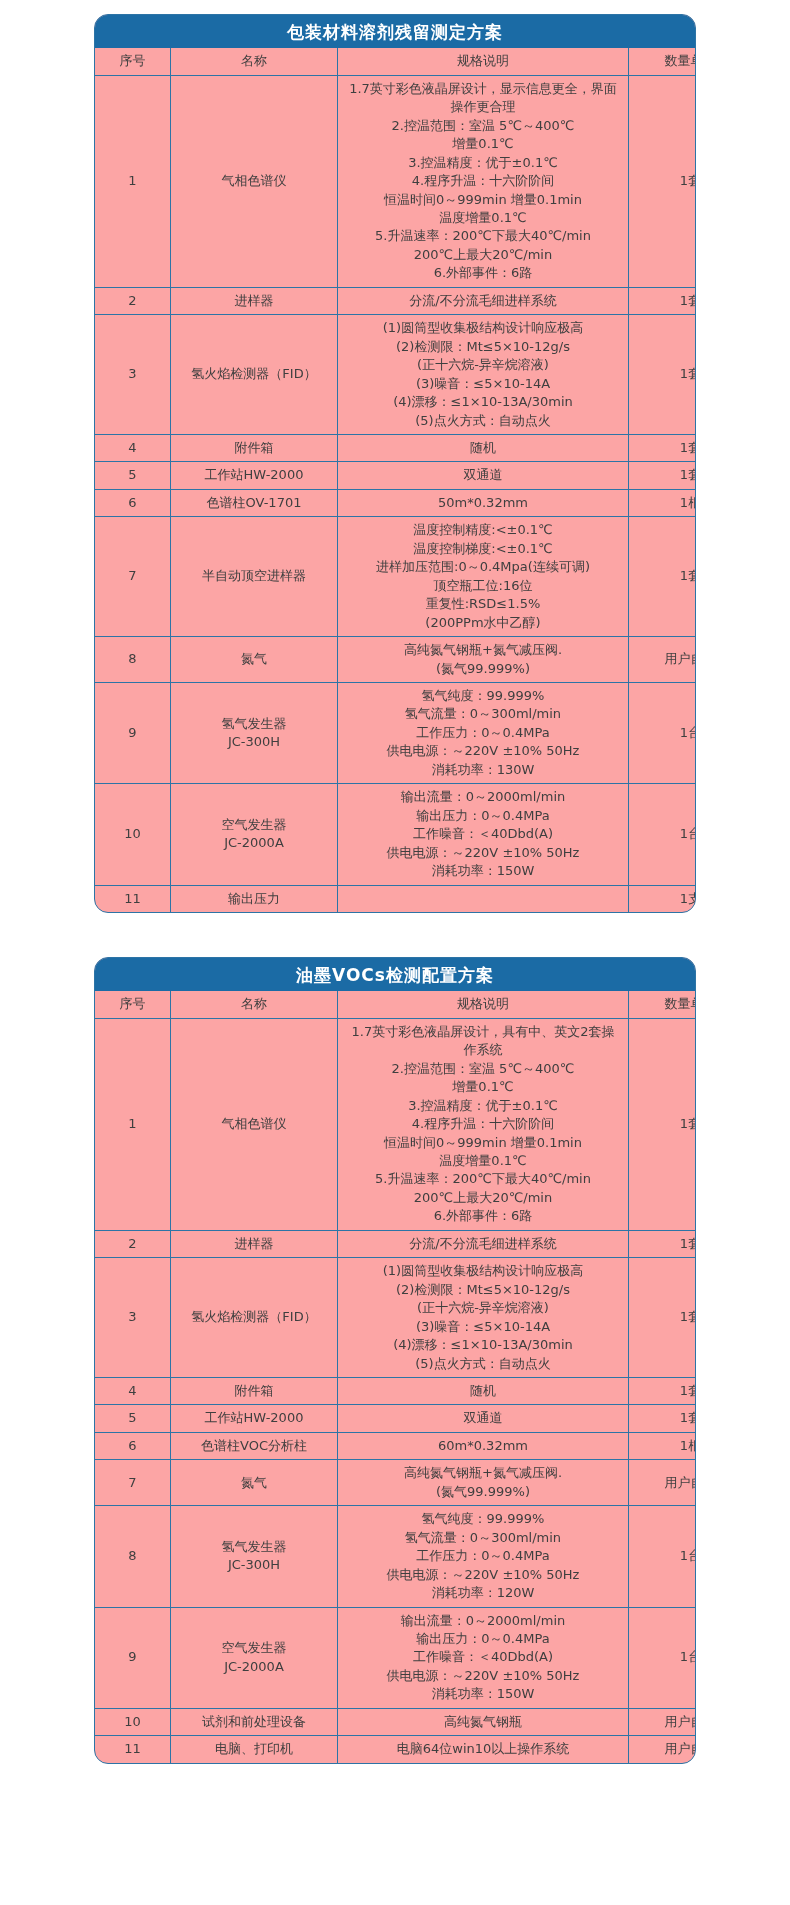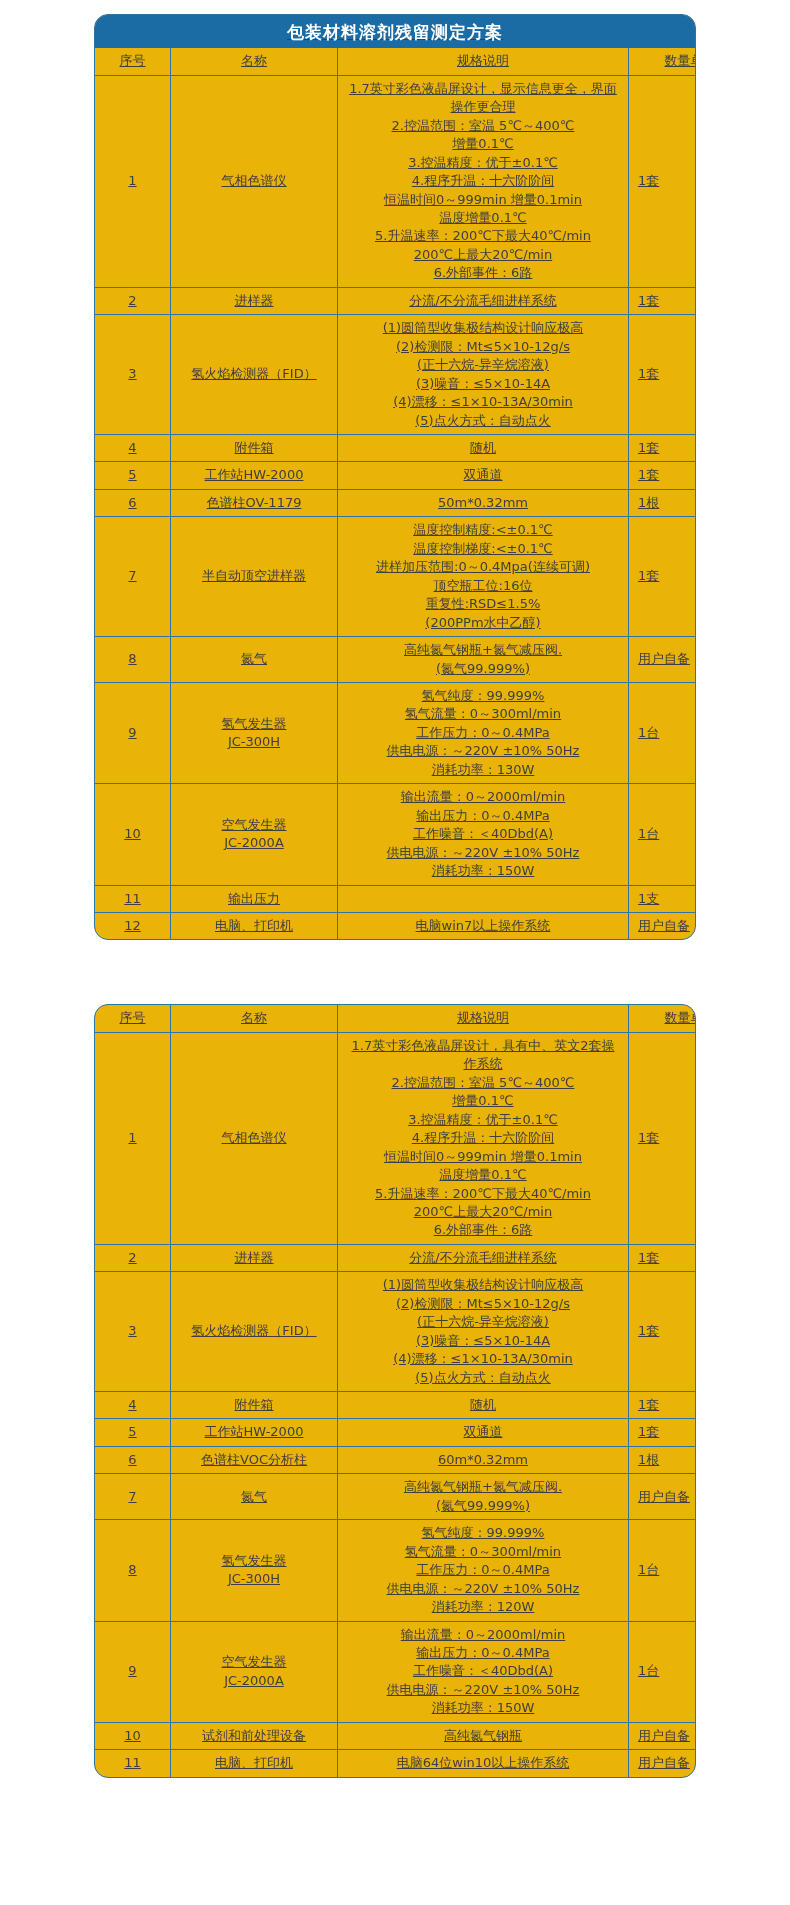--- a/index.html
+++ b/index.html
@@ -7,26 +7,25 @@
     padding: 0;
     background: #ffffff;
     font-family: "DejaVu Sans", "Liberation Sans", sans-serif;
     color: #3f3f3f;
   }
   body { width: 790px; }
   .page { padding: 14px 0 26px; }
 
   .spec-table-wrap {
     width: 600px;
-    margin: 0 auto 64px;
+    margin: 0 auto 44px;
     border: 1px solid #2d74a6;
     border-radius: 14px;
     overflow: hidden;
-    background: #eab308;
-    text-decoration: underline;
+    background: #fca5a5;
   }
   .spec-table-wrap:last-child { margin-bottom: 26px; }
 
   .table-title {
     background: #1b6ba5;
     color: #ffffff;
     text-align: center;
     font-weight: bold;
     font-size: 17px;
     line-height: 1.2;
@@ -55,21 +54,21 @@
   .spec-table tr:last-child td { border-bottom: none; }
 
   .col-no   { width: 57px; }
   .col-name { width: 148px; }
   .col-spec { width: 272px; }
   .col-qty  { width: 105px; }
 
   .cell-no   { text-align: center; }
   .cell-name { text-align: center; white-space: pre-line; }
   .cell-spec { text-align: center; white-space: pre-line; padding-top: 6px; padding-bottom: 6px; }
-  .cell-qty  { text-align: left; }
+  .cell-qty  { text-align: center; }
   th.col-no  { text-align: center; }
 </style>
 </head>
 <body>
 
 <div class="page">
 
   <div class="spec-table-wrap">
     <div class="table-title">包装材料溶剂残留测定方案</div>
     <table class="spec-table">
@@ -126,21 +125,21 @@
 
   <tr>
     <td class="cell-no col-no">5</td>
     <td class="cell-name col-name">工作站HW-2000</td>
     <td class="cell-spec col-spec">双通道</td>
     <td class="cell-qty col-qty">1套</td>
   </tr>
 
   <tr>
     <td class="cell-no col-no">6</td>
-    <td class="cell-name col-name">色谱柱OV-1179</td>
+    <td class="cell-name col-name">色谱柱OV-1701</td>
     <td class="cell-spec col-spec">50m*0.32mm</td>
     <td class="cell-qty col-qty">1根</td>
   </tr>
 
   <tr>
     <td class="cell-no col-no">7</td>
     <td class="cell-name col-name">半自动顶空进样器</td>
     <td class="cell-spec col-spec">温度控制精度:&lt;±0.1℃
 温度控制梯度:&lt;±0.1℃
 进样加压范围:0～0.4Mpa(连续可调)
@@ -182,31 +181,26 @@
     <td class="cell-qty col-qty">1台</td>
   </tr>
 
   <tr>
     <td class="cell-no col-no">11</td>
     <td class="cell-name col-name">输出压力</td>
     <td class="cell-spec col-spec"></td>
     <td class="cell-qty col-qty">1支</td>
   </tr>
 
-  <tr>
-    <td class="cell-no col-no">12</td>
-    <td class="cell-name col-name">电脑、打印机</td>
-    <td class="cell-spec col-spec">电脑win7以上操作系统</td>
-    <td class="cell-qty col-qty">用户自备</td>
-  </tr>
 </tbody>
     </table>
   </div>
 
   <div class="spec-table-wrap">
+    <div class="table-title">油墨VOCs检测配置方案</div>
     <table class="spec-table">
       <thead>
         <tr>
           <th class="col-no">序号</th>
           <th class="col-name">名称</th>
           <th class="col-spec">规格说明</th>
           <th class="col-qty">数量单位</th>
         </tr>
       </thead>
       <tbody>

